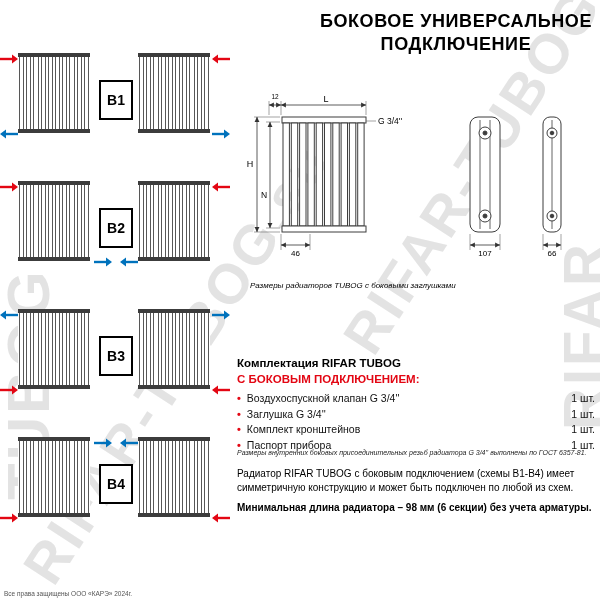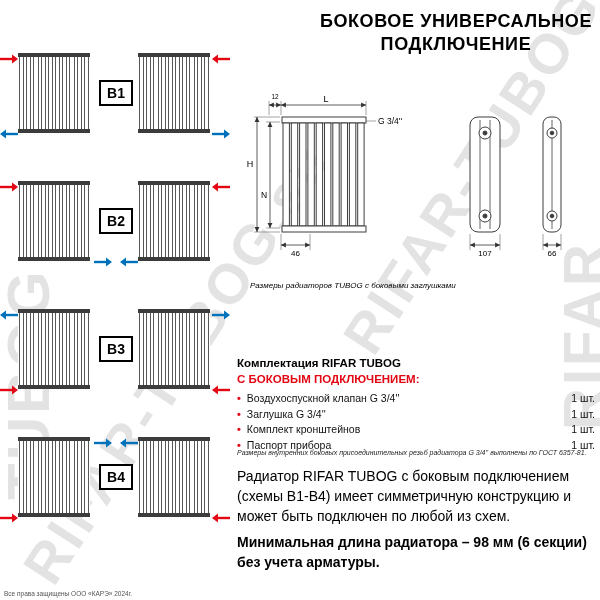--- a/index.html
+++ b/index.html
@@ -15,40 +15,40 @@
   .page-title { top:10px; right:8px; text-align:center; font-size:18px; font-weight:bold;
                 color:#000; line-height:1.3; letter-spacing:.6px; }
 
   .schemes { top:50px; left:4px; width:230px; }
   .scheme-row { position:relative; width:230px; height:86px; margin-bottom:42px; }
   .rad { position:absolute; top:3px; width:72px; height:80px; background:#fff;
          border-top:4px solid #3c3c3c; border-bottom:4px solid #3c3c3c;
          display:flex; gap:2px; padding:0 1px; }
   .rad span { flex:1; border-left:1px solid #575757; border-right:1px solid #575757; background:#fff; }
   .rad-left { left:14px; } .rad-right { left:134px; }
-  .scheme-label { position:absolute; left:95px; top:30px; min-width:34px; height:26px;
+  .scheme-label { position:absolute; left:95px; top:30px; min-width:34px; height:40px;
                   border:2px solid #000; background:#fff; display:flex; align-items:center;
                   justify-content:center; font-weight:bold; font-size:14px; }
   .flow-arrow { position:absolute; width:18px; height:10px; }
 
   .tech { left:242px; top:92px; }
   .tech text { font-family:"Liberation Sans", sans-serif; fill:#000; }
 
   .caption { top:281px; left:250px; font-size:8px; font-style:italic; color:#000; }
 
   .kit-title { top:357px; left:237px; font-size:11.5px; font-weight:bold; color:#000; }
   .kit-subtitle { top:373px; left:237px; font-size:11.5px; font-weight:bold; color:var(--accent,#e30613); }
   .kit-list { top:392px; left:237px; width:358px; }
   .kit-row { display:flex; align-items:baseline; font-size:10.5px; margin-bottom:3.5px; color:#111; }
   .kit-row .bullet { margin-right:6px; font-size:11px; font-weight:bold; }
   .kit-row .kit-label { flex:1; }
   .kit-row .kit-qty { margin-left:8px; }
   .kit-note { top:448px; left:237px; width:358px; font-size:7px; font-style:italic; color:#222; line-height:1.35; }
 
-  .descr { top:467px; left:237px; width:358px; font-size:14px; line-height:1.42; color:#000; }
+  .descr { top:467px; left:237px; width:358px; font-size:10px; line-height:1.42; color:#000; }
   .descr p { margin-bottom:6px; }
   .descr .bold { font-weight:bold; }
 
   .footer { bottom:3px; left:4px; font-size:6.5px; color:#555; }
 </style>
 </head>
 <body>
 
 <div class="page">
 

